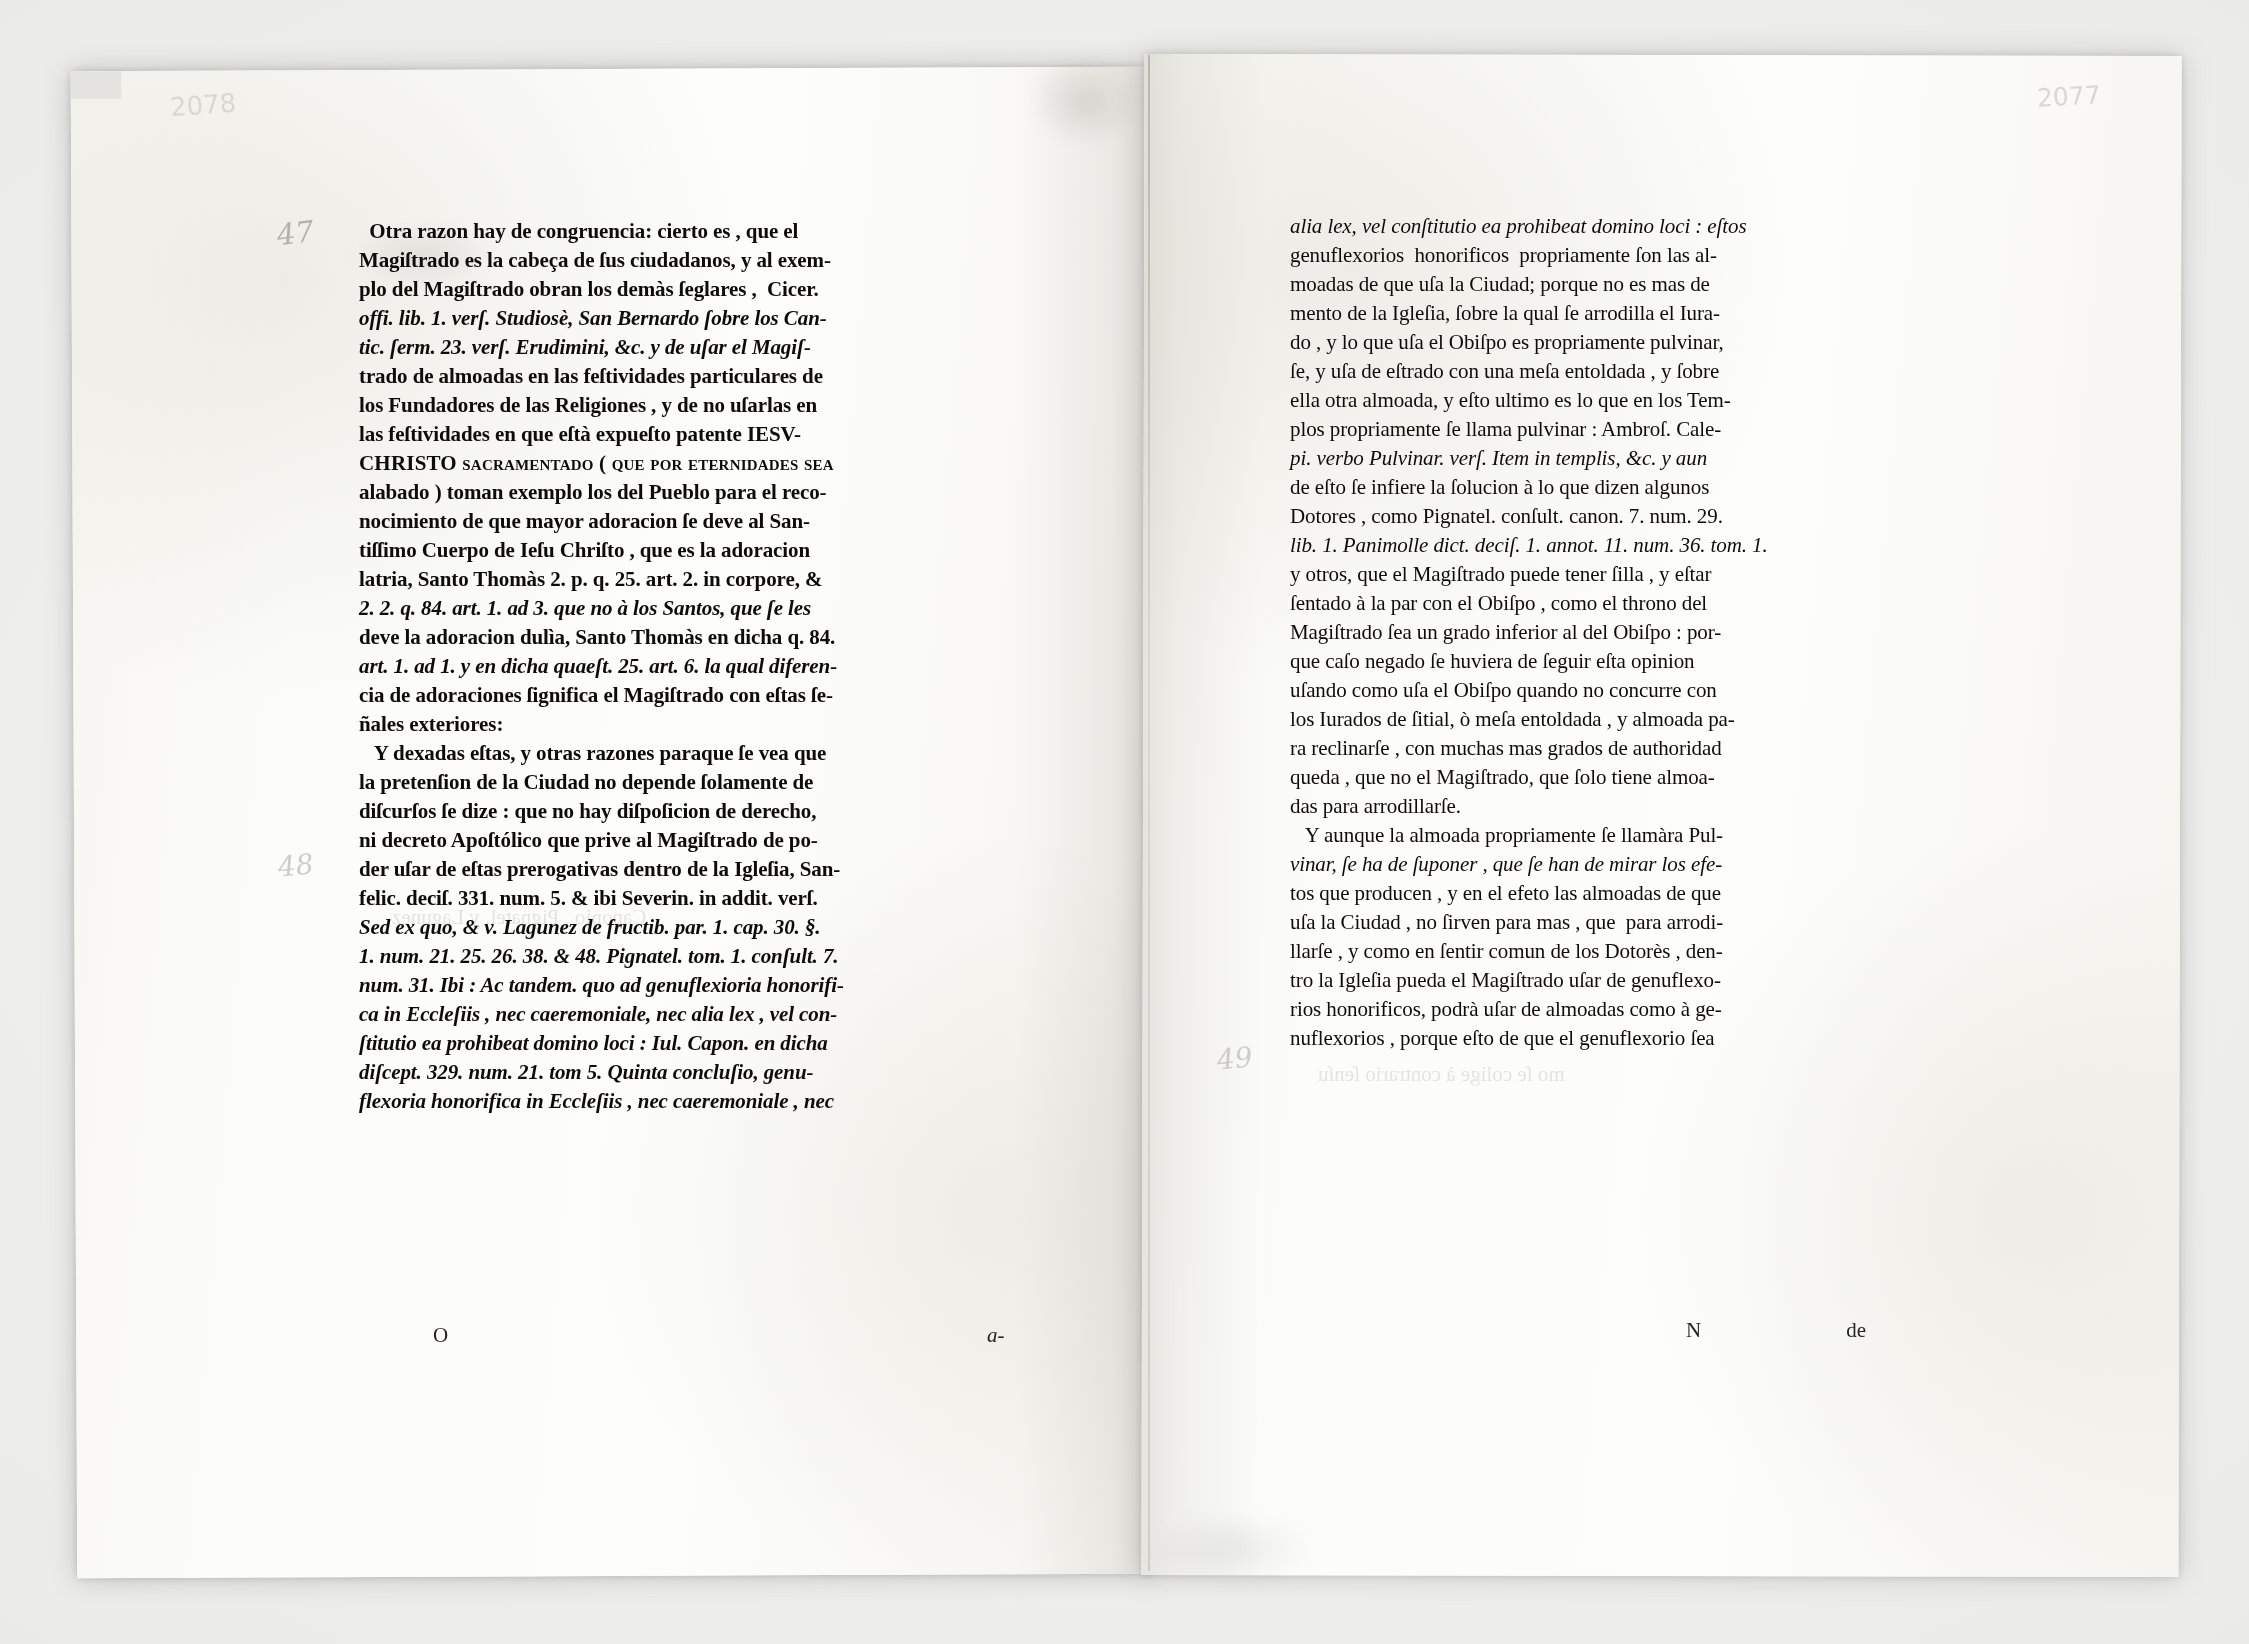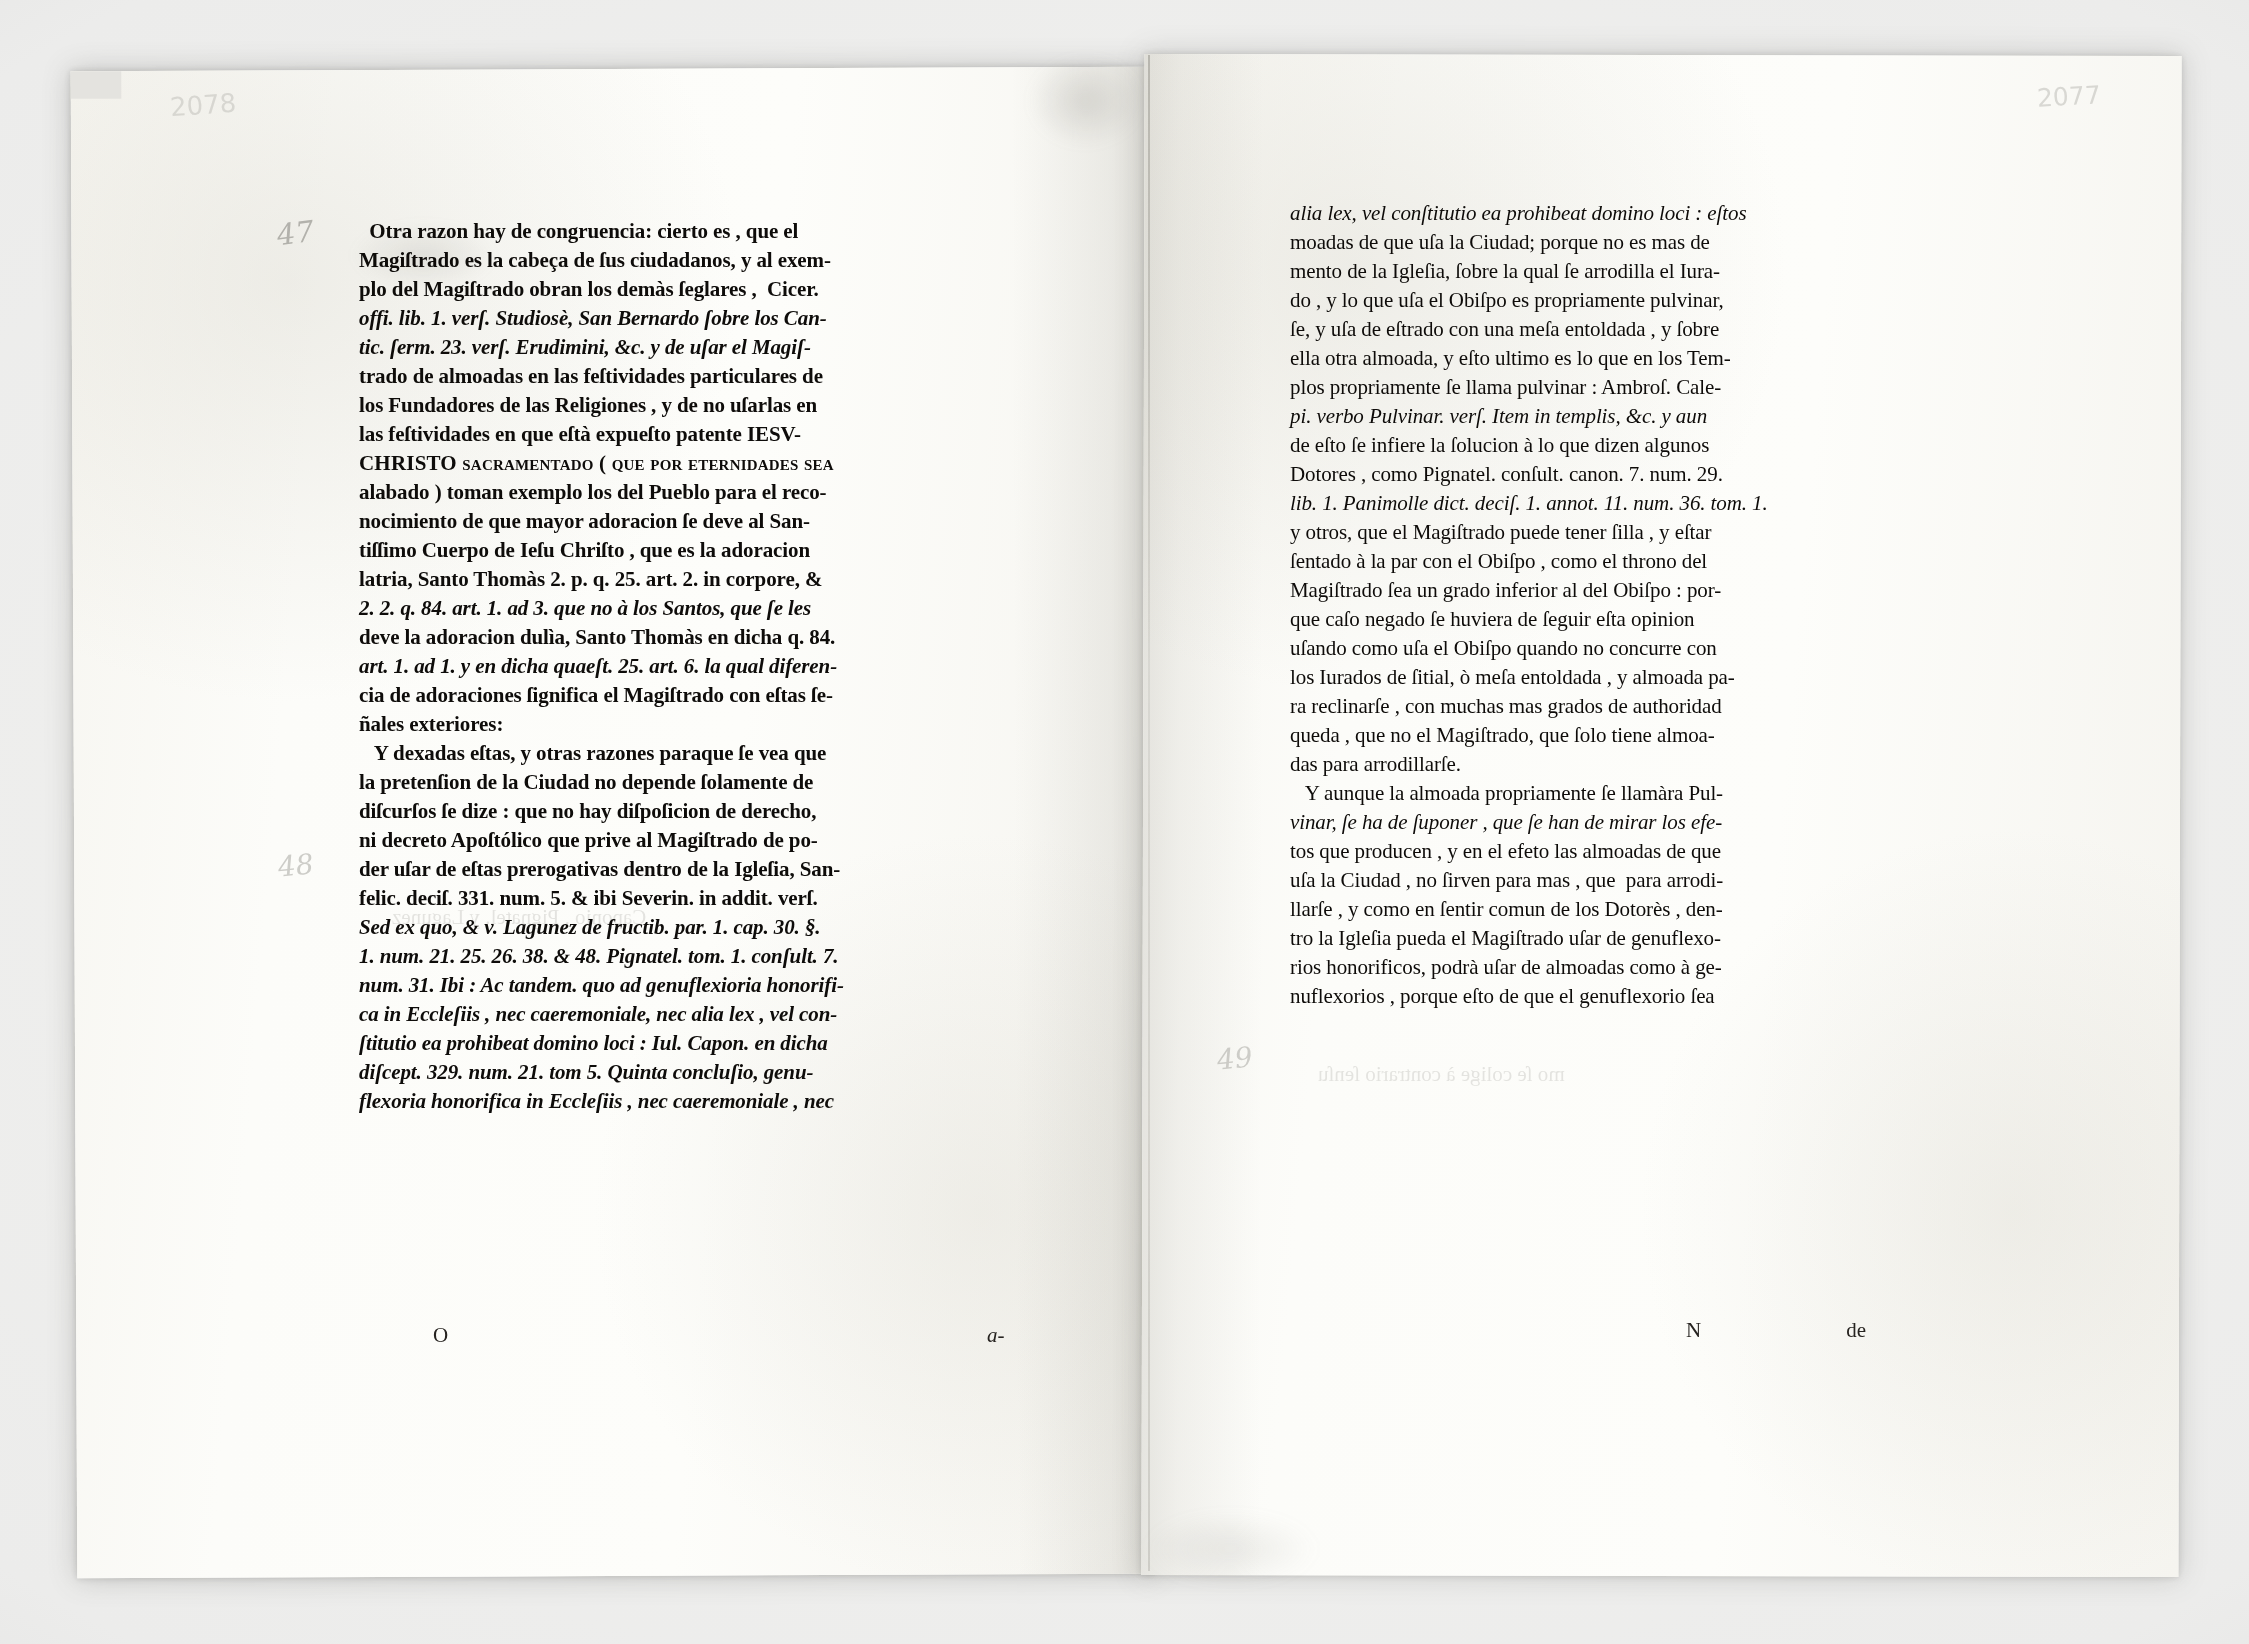--- a/index.html
+++ b/index.html
@@ -70,21 +70,21 @@
 
   
   .textblock{
     position:absolute;
     color:#1d1b18;
   }
   #block-left{
     left:359px;top:217px;width:664px;
   }
   #block-right{
-    left:1290px;top:199px;width:654px;
+    left:1290px;top:212px;width:654px;
   }
   .ln{
     display:block;
     font-size:21px;
     line-height:29px;
     letter-spacing:-0.1px;
     white-space:pre;
     color:#141210;
   }
   #block-left .ln{ opacity:.97;font-weight:bold; }
@@ -220,20 +220,21 @@
     <span class="ln it">flexoria honorifica in Eccleſiis , nec caeremoniale , nec</span>
   </div>
 
   <div class="footline" id="foot-left">
     <span class="sig">O</span>
     <span class="cw">a-</span>
   </div>
 
   <div class="textblock" id="block-right">
     <span class="ln it">alia lex, vel conſtitutio ea prohibeat domino loci : eſtos</span>
+    <span class="ln">genuflexorios  honorificos  propriamente ſon las al-</span>
     <span class="ln">moadas de que uſa la Ciudad; porque no es mas de</span>
     <span class="ln">mento de la Igleſia, ſobre la qual ſe arrodilla el Iura-</span>
     <span class="ln">do , y lo que uſa el Obiſpo es propriamente pulvinar,</span>
     <span class="ln">ſe, y uſa de eſtrado con una meſa entoldada , y ſobre</span>
     <span class="ln">ella otra almoada, y eſto ultimo es lo que en los Tem-</span>
     <span class="ln">plos propriamente ſe llama pulvinar : Ambroſ. Cale-</span>
     <span class="ln it">pi. verbo Pulvinar. verſ. Item in templis, &amp;c. y aun</span>
     <span class="ln">de eſto ſe infiere la ſolucion à lo que dizen algunos</span>
     <span class="ln">Dotores , como Pignatel. conſult. canon. 7. num. 29.</span>
     <span class="ln it">lib. 1. Panimolle dict. deciſ. 1. annot. 11. num. 36. tom. 1.</span>

